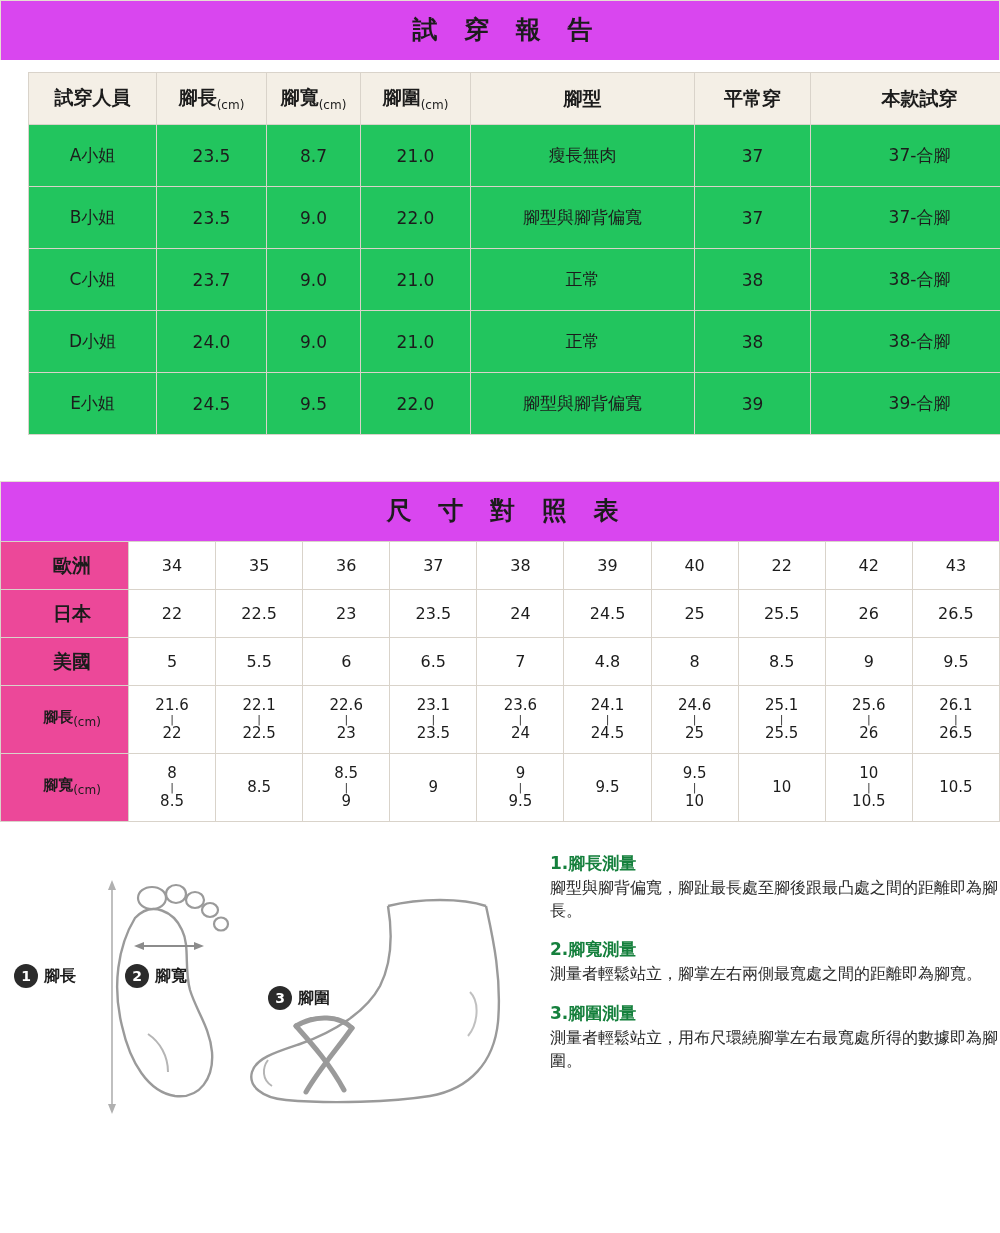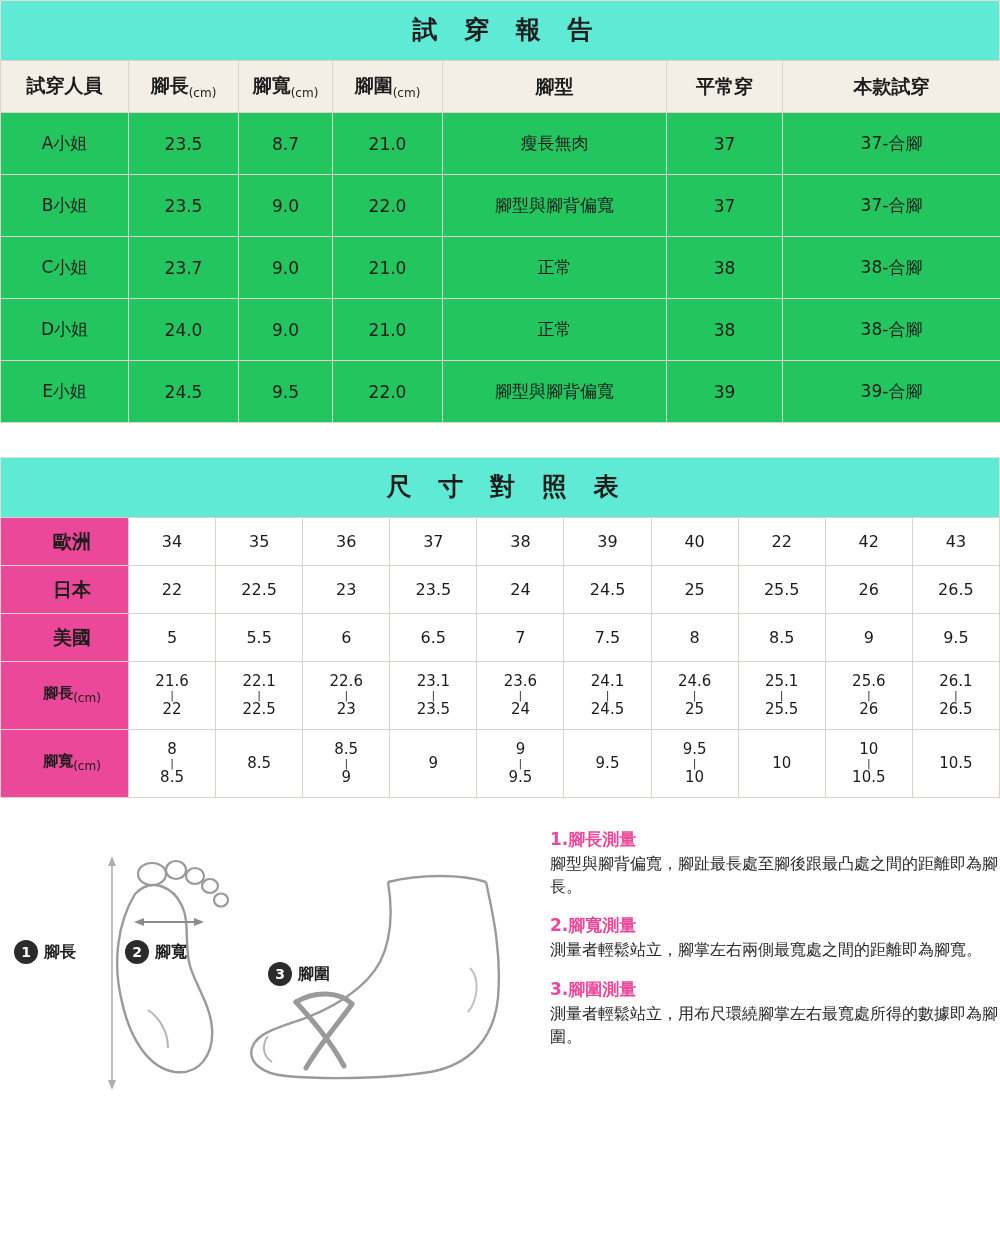--- a/index.html
+++ b/index.html
@@ -30,33 +30,33 @@
   td, th {
     border: 1px solid #d9d3ca;
     text-align: center;
     vertical-align: middle;
     font-weight: normal;
     color: #1c1c1c;
   }
 
   
   .section-title {
-    background: #5eead4;
+    background: #d946ef;
     text-align: center;
     font-size: 25px;
     letter-spacing: 9px;
     padding: 12px 0 14px 14px;
     font-weight: bold;
     color: #1c1c1c;
     border: 1px solid #e6ded2;
     border-bottom: none;
   }
 
   
-  .report-wrap { padding: 0; }
+  .report-wrap { padding: 12px; margin-left: 16px; }
   table.report { font-size: 17px; }
   table.report thead td {
     background: #f4efe6;
     font-weight: bold;
     font-size: 19px;
     height: 52px;
   }
   table.report tbody td {
     height: 62px;
     background: #22c55e;
@@ -89,21 +89,21 @@
   }
   .guide-right {
     width: 460px;
     padding-left: 10px;
     padding-top: 6px;
   }
   .guide-right h4 {
     margin: 0 0 2px 0;
     font-size: 17px;
     font-weight: bold;
-    color: #ec4899;
+    color: #15803d;
   }
   .guide-right p {
     margin: 0 0 16px 0;
     font-size: 16px;
     line-height: 1.42;
     color: #2a2a2a;
   }
   .badge-label {
     position: absolute;
     display: flex;
@@ -250,21 +250,21 @@
         <td>26</td>
         <td>26.5</td>
       </tr>
       <tr>
         <td class="rowhead">美國</td>
         <td>5</td>
         <td>5.5</td>
         <td>6</td>
         <td>6.5</td>
         <td>7</td>
-        <td>7.5</td>
+        <td>4.8</td>
         <td>8</td>
         <td>8.5</td>
         <td>9</td>
         <td>9.5</td>
       </tr>
       <tr class="range">
         <td class="rowhead"><span>腳長</span><span class="unit">(cm)</span></td>
         <td><span>21.6</span><span class="dash">|</span><span>22</span></td>
         <td><span>22.1</span><span class="dash">|</span><span>22.5</span></td>
         <td><span>22.6</span><span class="dash">|</span><span>23</span></td>

